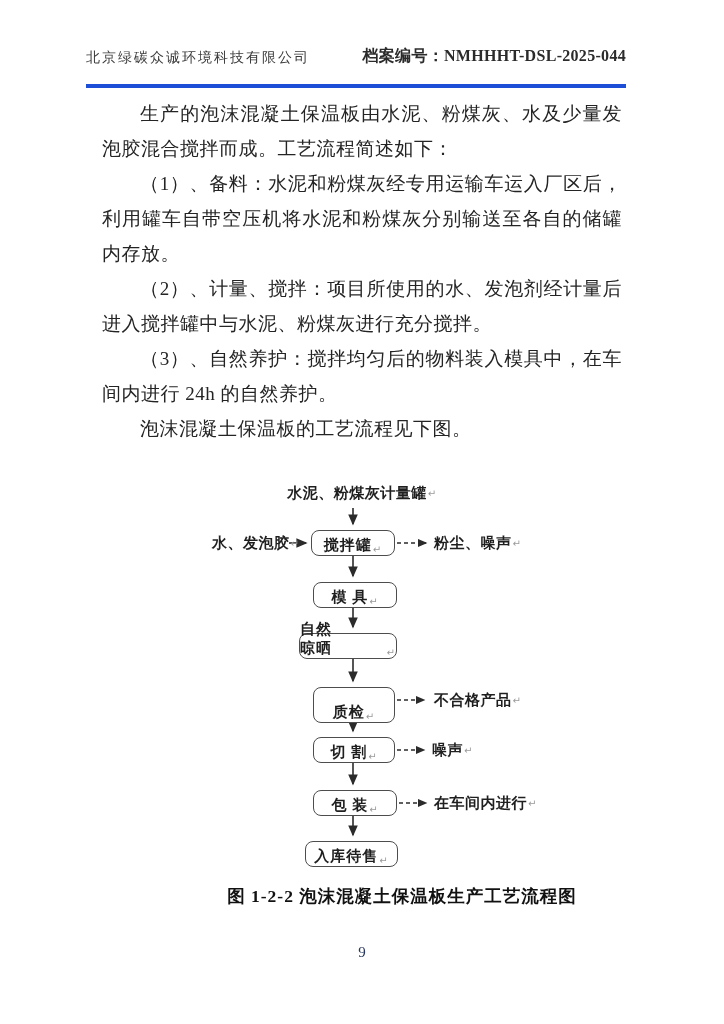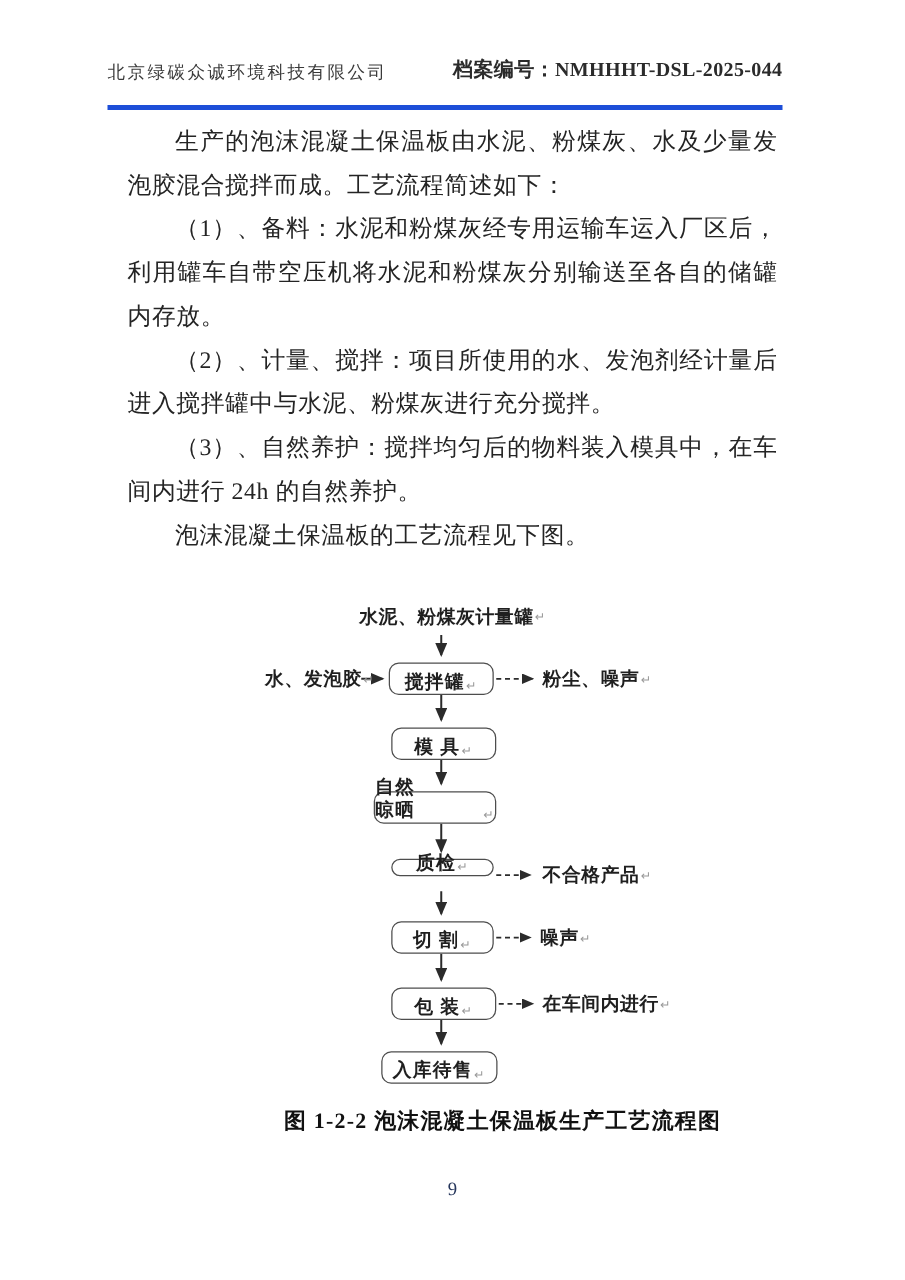--- a/index.html
+++ b/index.html
@@ -130,21 +130,21 @@
         <span class="ret">↵</span>
     </div>
     <div class="fc-box" style="left:313px;top:104px;width:84px;height:26px;">
       <span>模 具</span>
         <span class="ret">↵</span>
     </div>
     <div class="fc-box" style="left:299px;top:155px;width:98px;height:26px;gap:48px;">
       <span>自然晾晒</span>
         <span class="ret">↵</span>
     </div>
-    <div class="fc-box" style="left:313px;top:209px;width:82px;height:14px;">
+    <div class="fc-box" style="left:313px;top:209px;width:82px;height:36px;">
       <span>质检</span>
         <span class="ret">↵</span>
     </div>
     <div class="fc-box" style="left:313px;top:259px;width:82px;height:26px;">
       <span>切 割</span>
         <span class="ret">↵</span>
     </div>
     <div class="fc-box" style="left:313px;top:312px;width:84px;height:26px;">
       <span>包 装</span>
         <span class="ret">↵</span>

